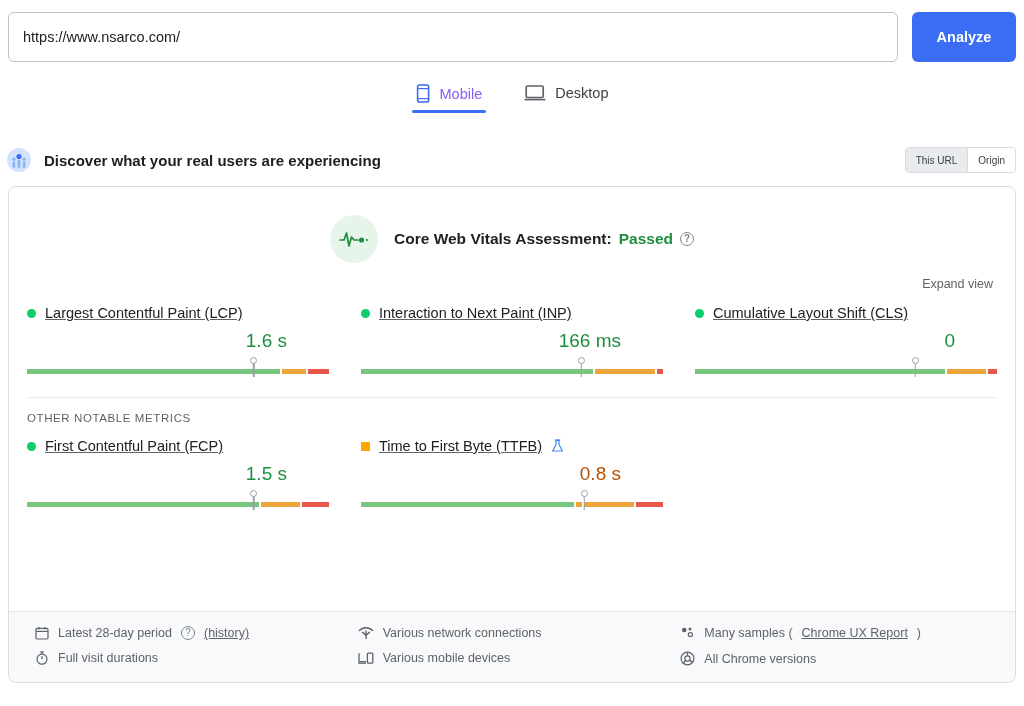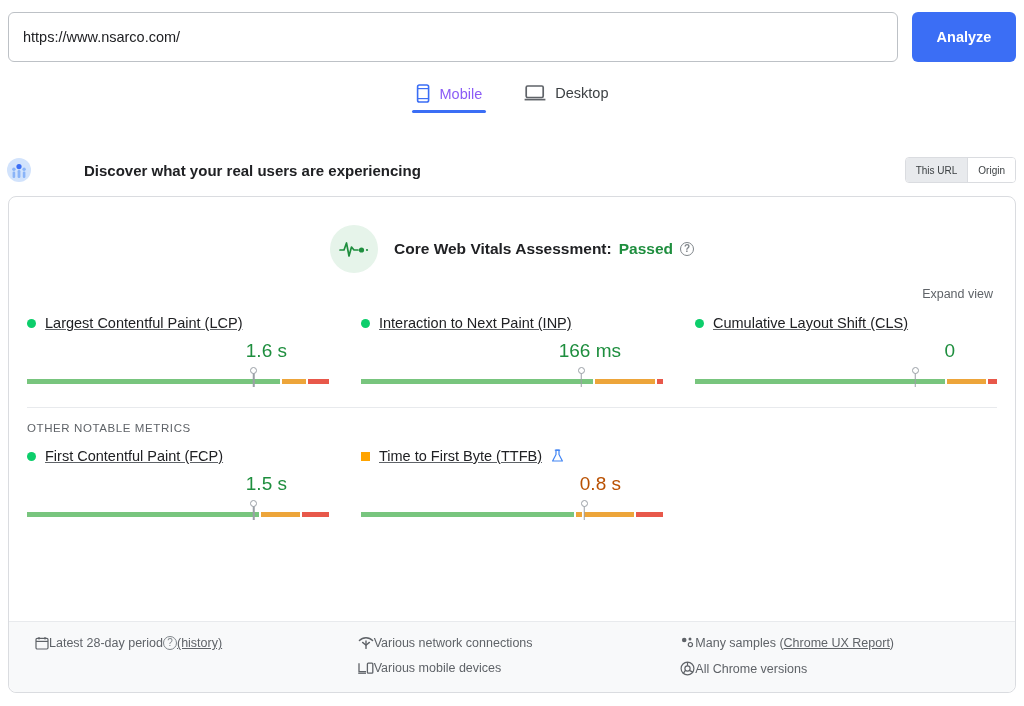--- a/index.html
+++ b/index.html
@@ -71,24 +71,23 @@
     height: 3px;
     border-radius: 2px;
     background: #3b6ef5;
   }
   .ic { display: inline-flex; align-items: center; justify-content: center; }
 
   
   .discover-row {
     display: flex;
     align-items: center;
-    margin-top: 26px;
+    margin-top: 16px;
     padding: 0 8px 0 6px;
     height: 32px;
-    gap: 40px;
   }
   .discover-title {
     font-size: 15px;
     font-weight: bold;
     color: #202124;
     margin-left: 12px;
     flex: 1;
   }
   .segmented {
     display: flex;
@@ -249,20 +248,21 @@
     border-radius: 0 0 8px 8px;
     display: grid;
     grid-template-columns: 1fr 1fr 1fr;
     padding: 14px 24px 16px 26px;
     column-gap: 12px;
     row-gap: 10px;
   }
   .f-item {
     display: flex;
     align-items: center;
+    gap: 9px;
     font-size: 12.5px;
     color: #5f6368;
   }
   .f-link { text-decoration: underline; cursor: pointer; color: #5f6368; }
   .f-col { display: flex; flex-direction: column; gap: 11px; }
   svg { display: block; }
 </style>
 </head>
 <body>
 
@@ -454,20 +454,31 @@
             <rect x="1" y="2.4" width="12" height="10.6" rx="1.2" fill="none" stroke="#5f6368" stroke-width="1.2"></rect>
             <line x1="1" y1="5.4" x2="13" y2="5.4" stroke="#5f6368" stroke-width="1.2"></line>
             <line x1="4" y1="1" x2="4" y2="3.4" stroke="#5f6368" stroke-width="1.2"></line>
             <line x1="10" y1="1" x2="10" y2="3.4" stroke="#5f6368" stroke-width="1.2"></line>
           </svg>
         </span>
         <span>Latest 28-day period</span>
         <span class="help-ic">?</span>
         <span class="f-link">(history)</span>
       </div>
+      <div class="f-item">
+        <span class="ic">
+          <svg width="14" height="14" viewBox="0 0 14 14">
+            <circle cx="7" cy="8.2" r="5" fill="none" stroke="#5f6368" stroke-width="1.2"></circle>
+            <line x1="7" y1="8.2" x2="7" y2="5.2" stroke="#5f6368" stroke-width="1.2"></line>
+            <line x1="5.2" y1="1" x2="8.8" y2="1" stroke="#5f6368" stroke-width="1.3"></line>
+            <line x1="7" y1="1" x2="7" y2="3.2" stroke="#5f6368" stroke-width="1.2"></line>
+          </svg>
+        </span>
+        <span>Full visit durations</span>
+      </div>
     </div>
 
     <div class="f-col">
       <div class="f-item">
         <span class="ic">
           <svg width="16" height="14" viewBox="0 0 16 14">
             <path d="M1.4 4.6 A9 9 0 0 1 14.6 4.6" fill="none" stroke="#5f6368" stroke-width="1.4" stroke-linecap="round"></path>
             <line x1="8" y1="5" x2="8" y2="12.4" stroke="#5f6368" stroke-width="1.4" stroke-linecap="round"></line>
             <path d="M4.6 6.4 L8 9.2 L11.4 6.4" fill="none" stroke="#5f6368" stroke-width="1.4" stroke-linecap="round"></path>
           </svg>

